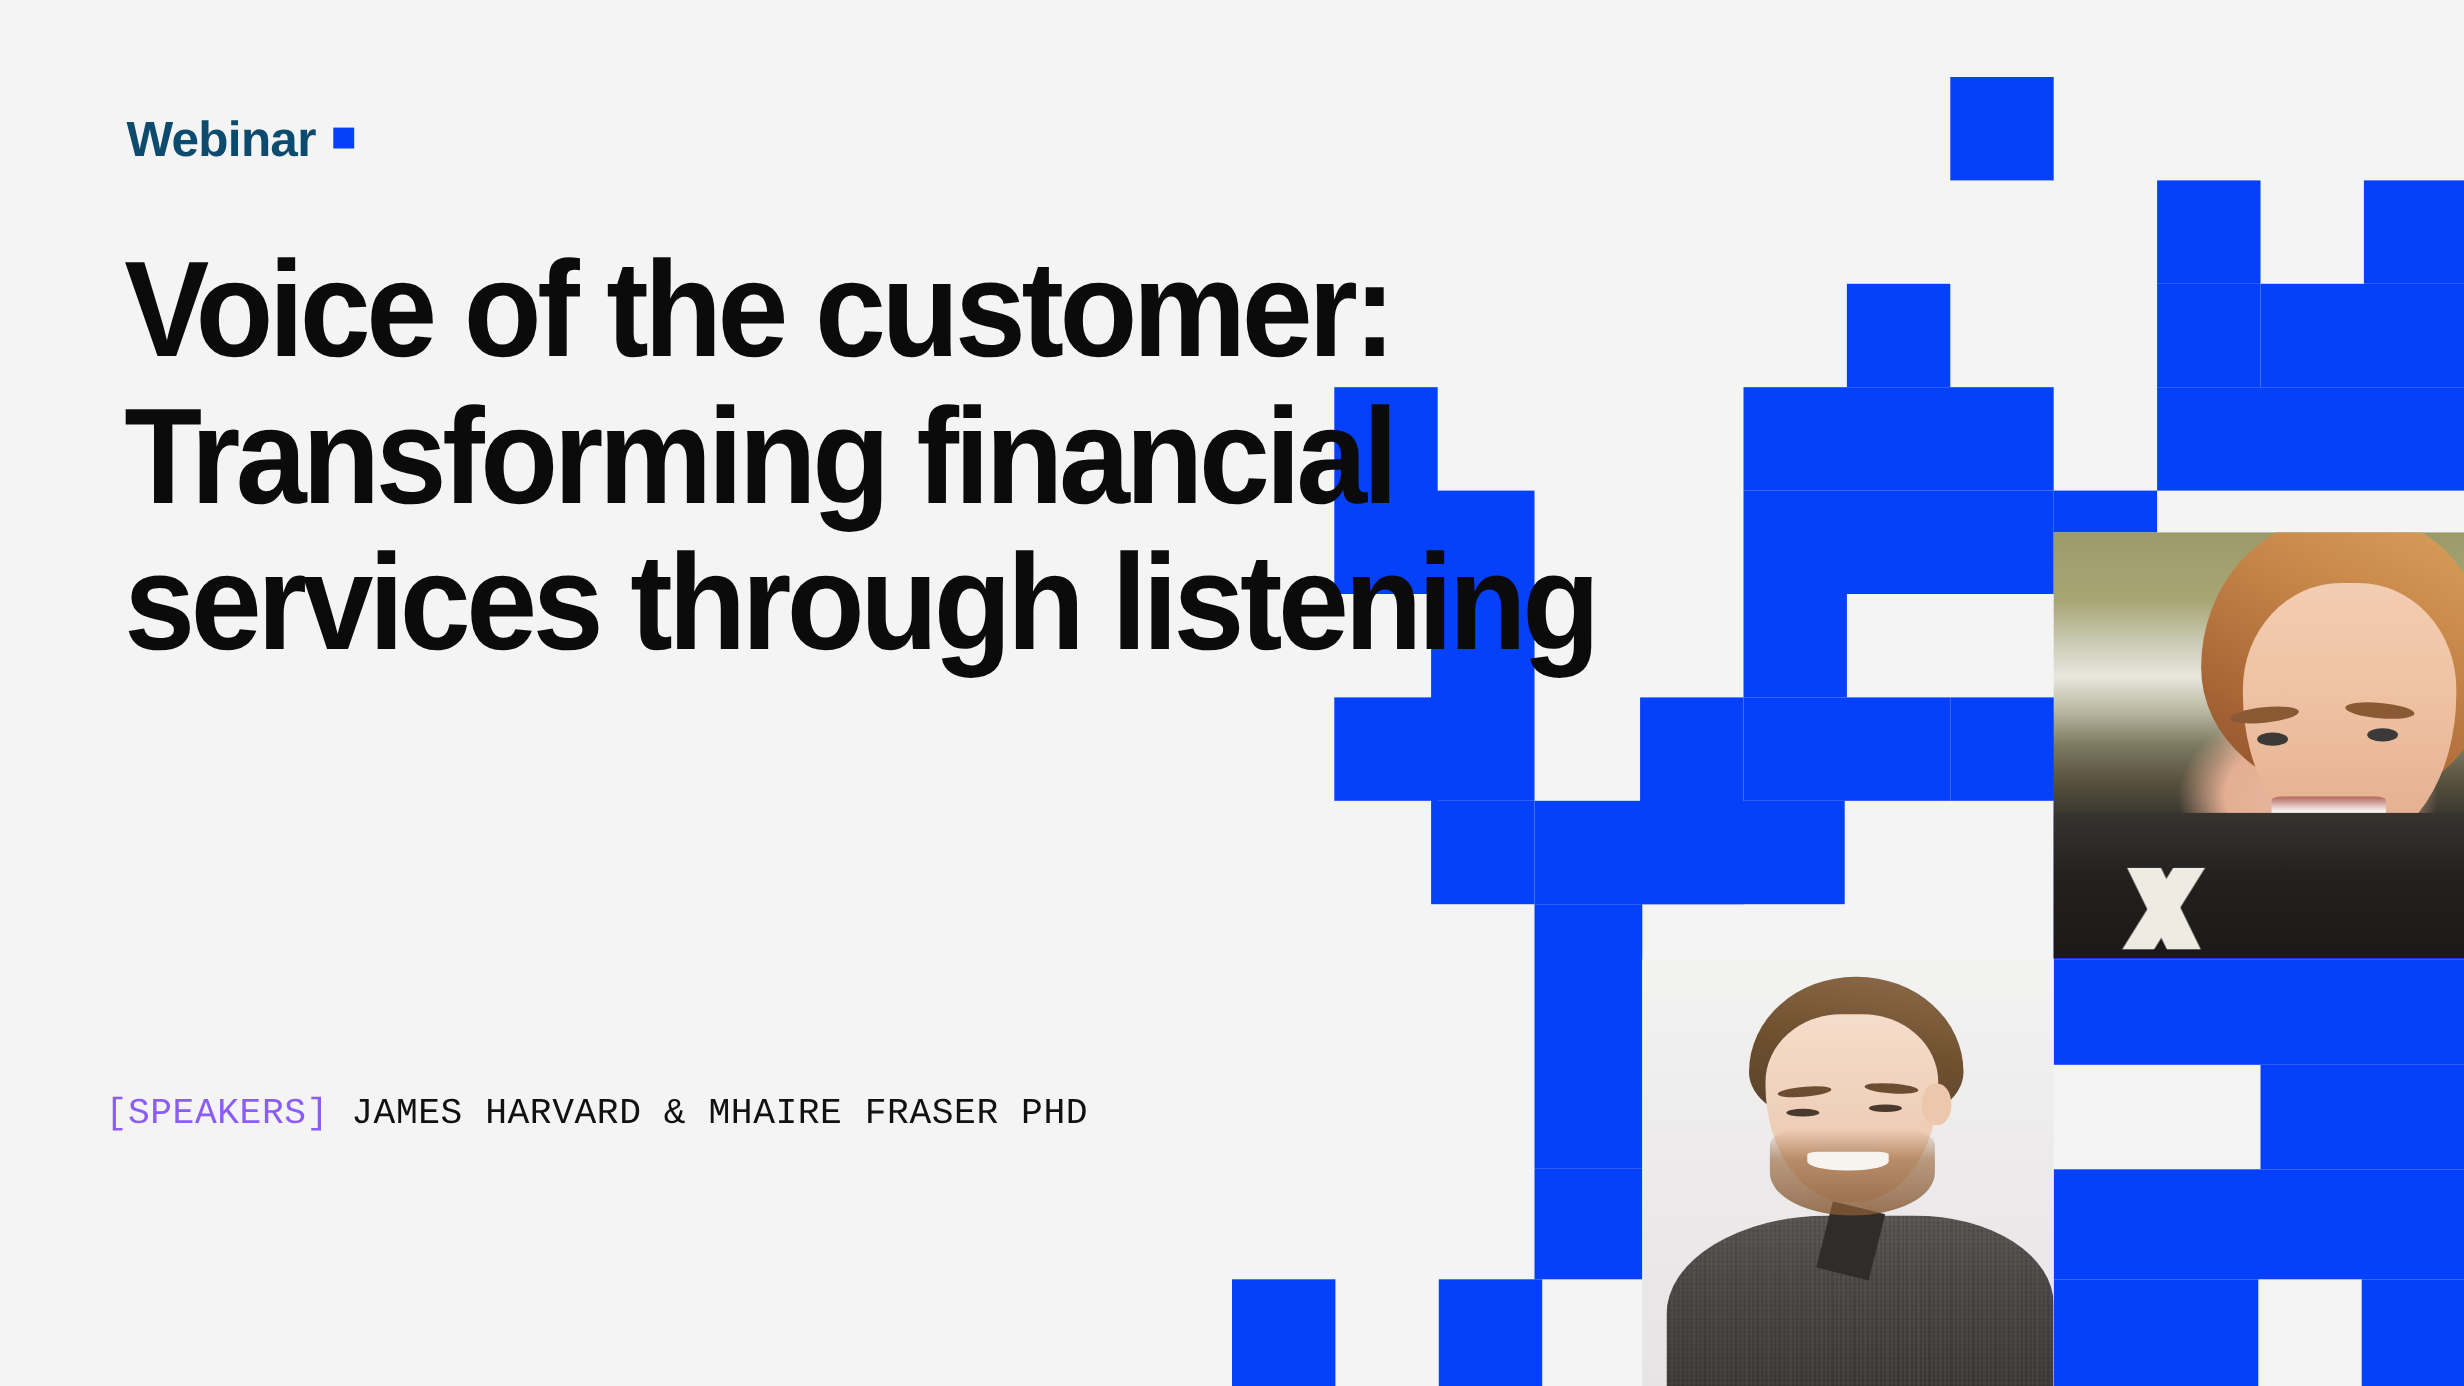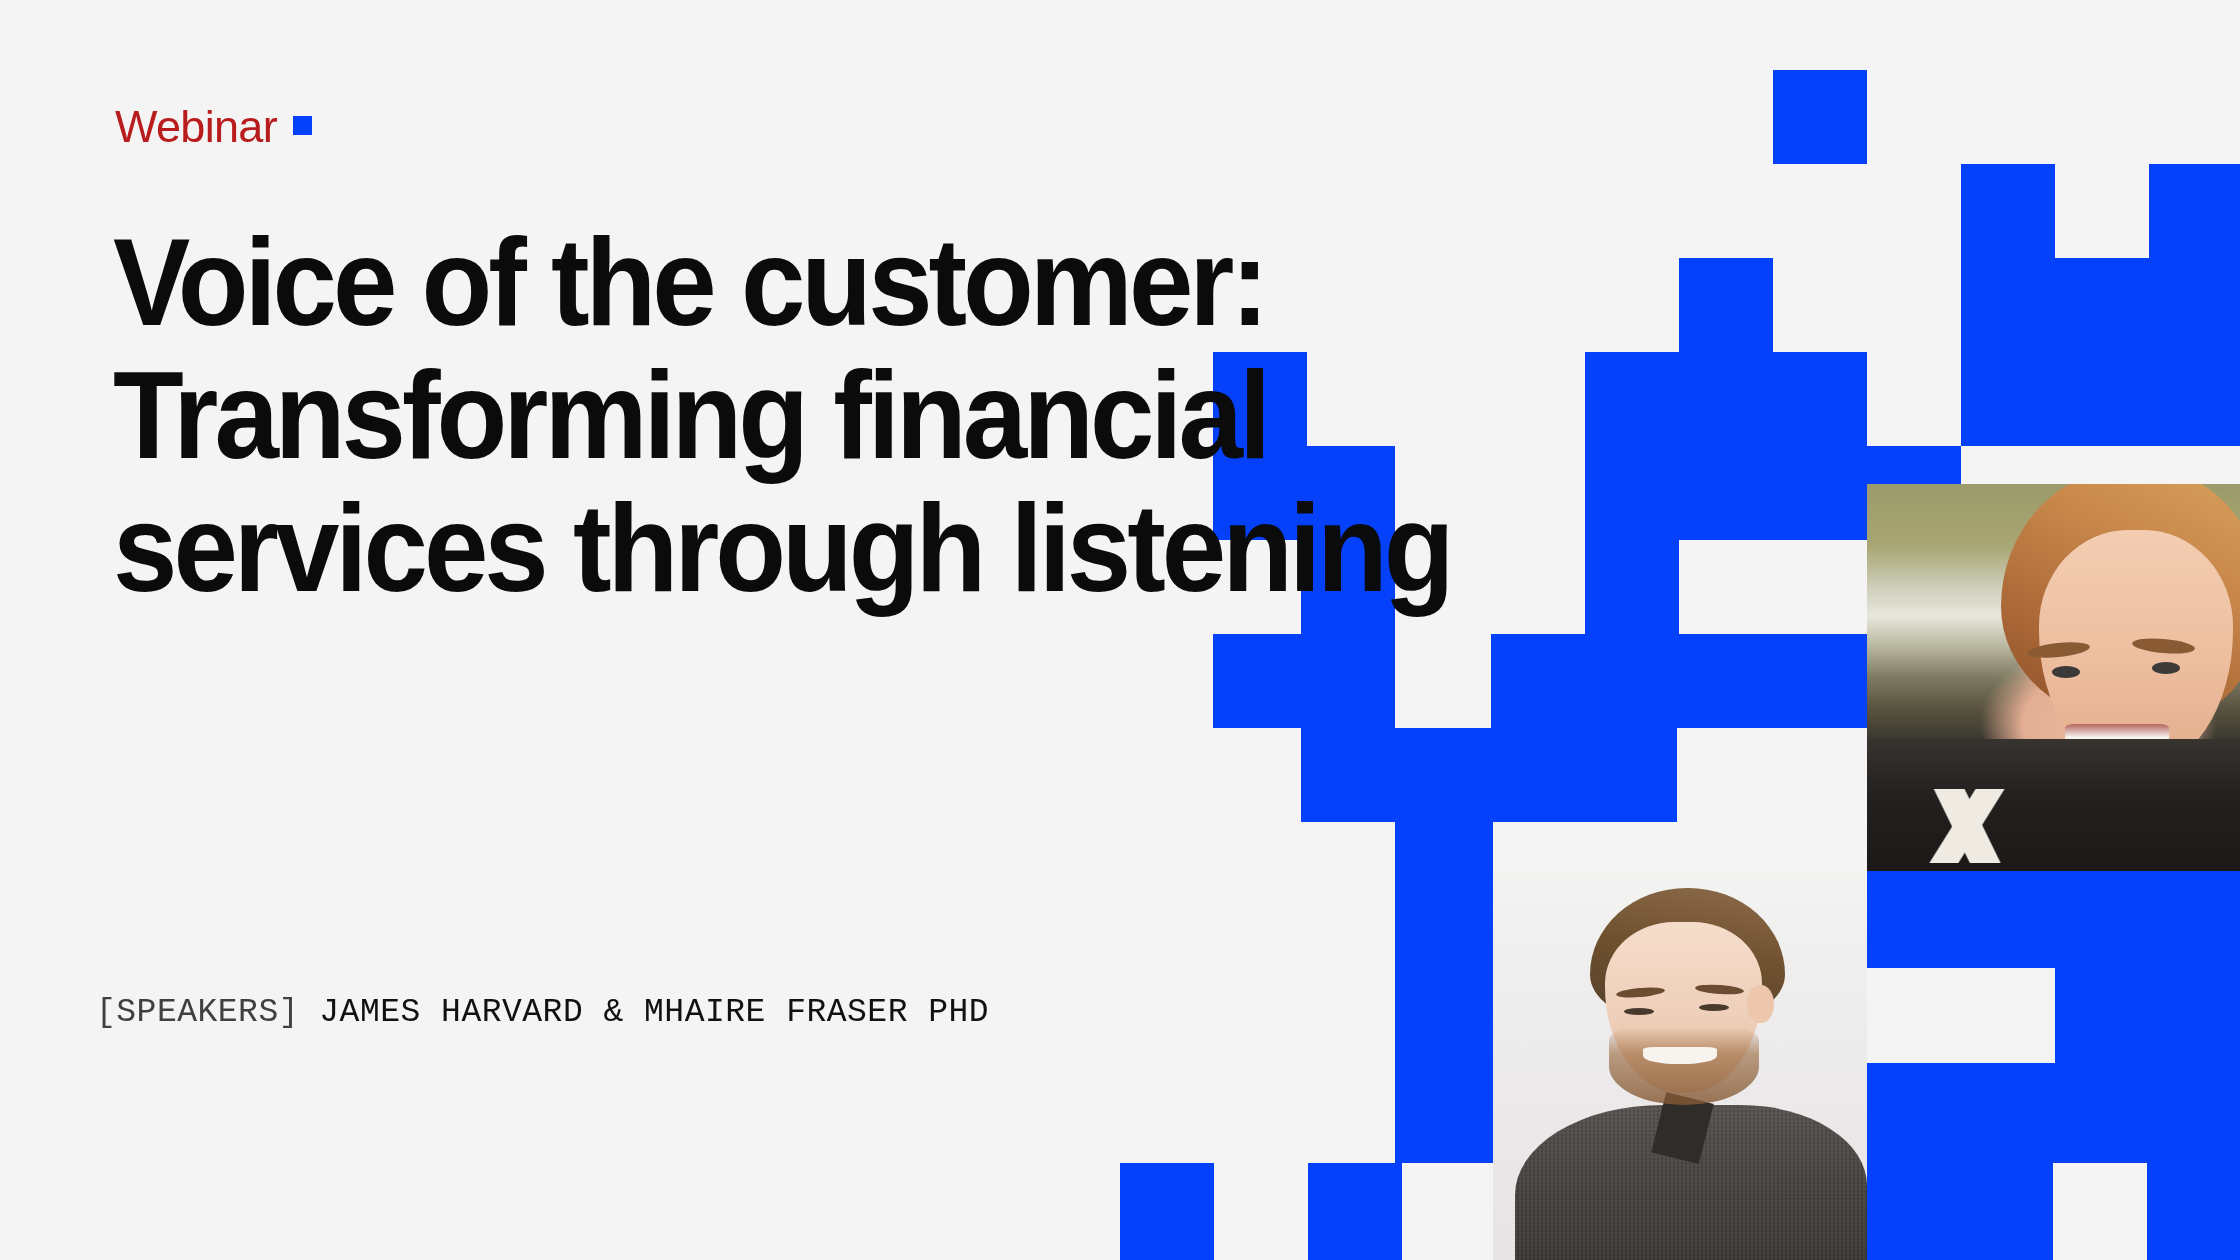--- a/index.html
+++ b/index.html
@@ -167,23 +167,23 @@
   }
 
   
   .eyebrow {
     position:absolute;
     left:115px; top:104px;
     display:flex; align-items:flex-start; gap:16px;
   }
   .eyebrow-text {
     font-size:45px;
-    font-weight:400;
+    font-weight:700;
     letter-spacing:-.015em;
-    color:#b91c1c;
+    color:#0c4a6e;
     line-height:1;
   }
   .eyebrow-square {
     width:19px; height:19px;
     background:#0540fb;
     margin-top:12px;
     flex:none;
   }
 
   .headline {
@@ -204,21 +204,21 @@
     position:absolute;
     left:96px; top:983px;
     font-family:"Liberation Mono", monospace;
     font-size:33px;
     line-height:60px;
     letter-spacing:.015em;
     color:#111111;
     white-space:nowrap;
   }
   .meta-row { display:block; }
-  .meta-key { color:#404040;margin-top:28px; }
+  .meta-key { color:#8b5cf6;margin-top:28px; }
   .meta-val { color:#111111; }
 </style>
 </head>
 <body>
 
 <div class="canvas">
 
   <div class="mosaic" id="mosaic">
       <div class="tile" style="left: 1773px; top: 70px; width: 94px; height: 94px; background: rgb(5, 64, 251);"></div>
       <div class="tile" style="left: 1961px; top: 164px; width: 94px; height: 94px; background: rgb(5, 64, 251);"></div>

